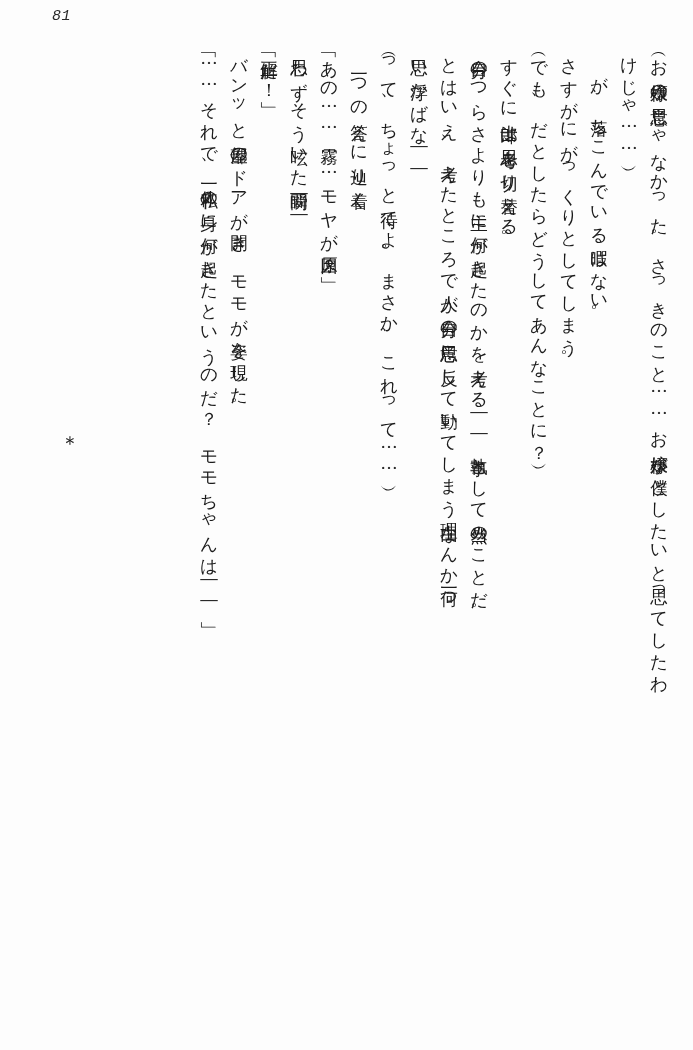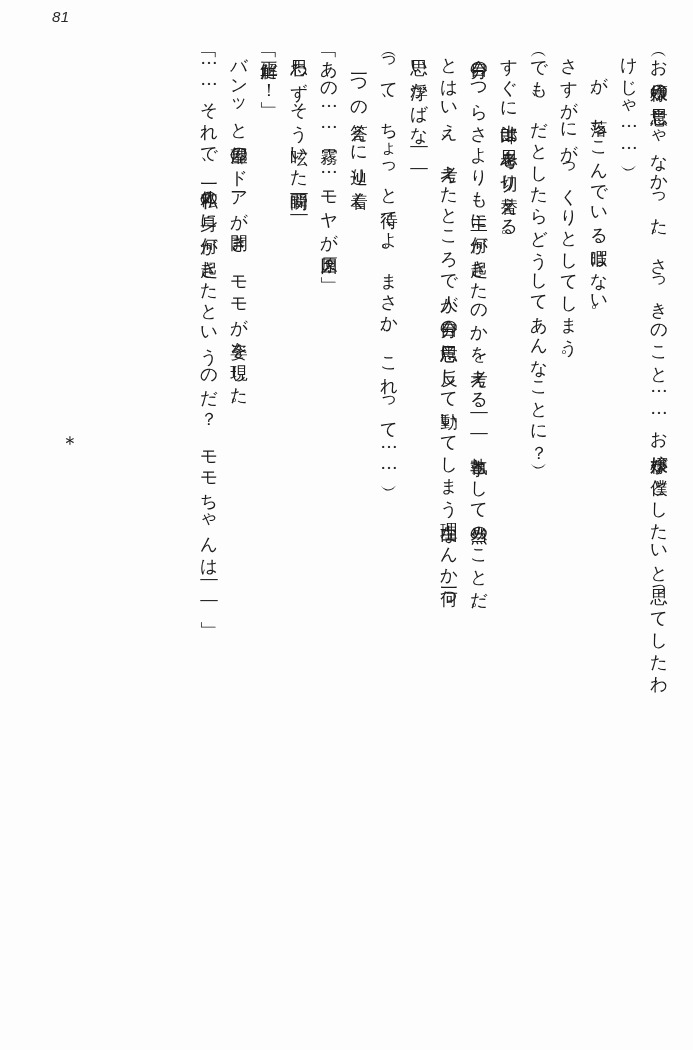--- a/index.html
+++ b/index.html
@@ -21,21 +21,21 @@
     inset: 0;
     width: 693px;
     height: 1050px;
     background: #fdfdfd;
   }
 
   .page-number {
     position: absolute;
     top: 8px;
     left: 52px;
-    font-family: Liberation Sans, sans-serif;
+    font-family: Liberation Mono, monospace;
     font-style: italic;
     font-size: 15px;
     color: #2a2a2a;
     letter-spacing: 0.5px;
   }
 
   
   .body-text {
     position: absolute;
     top: 46px;

